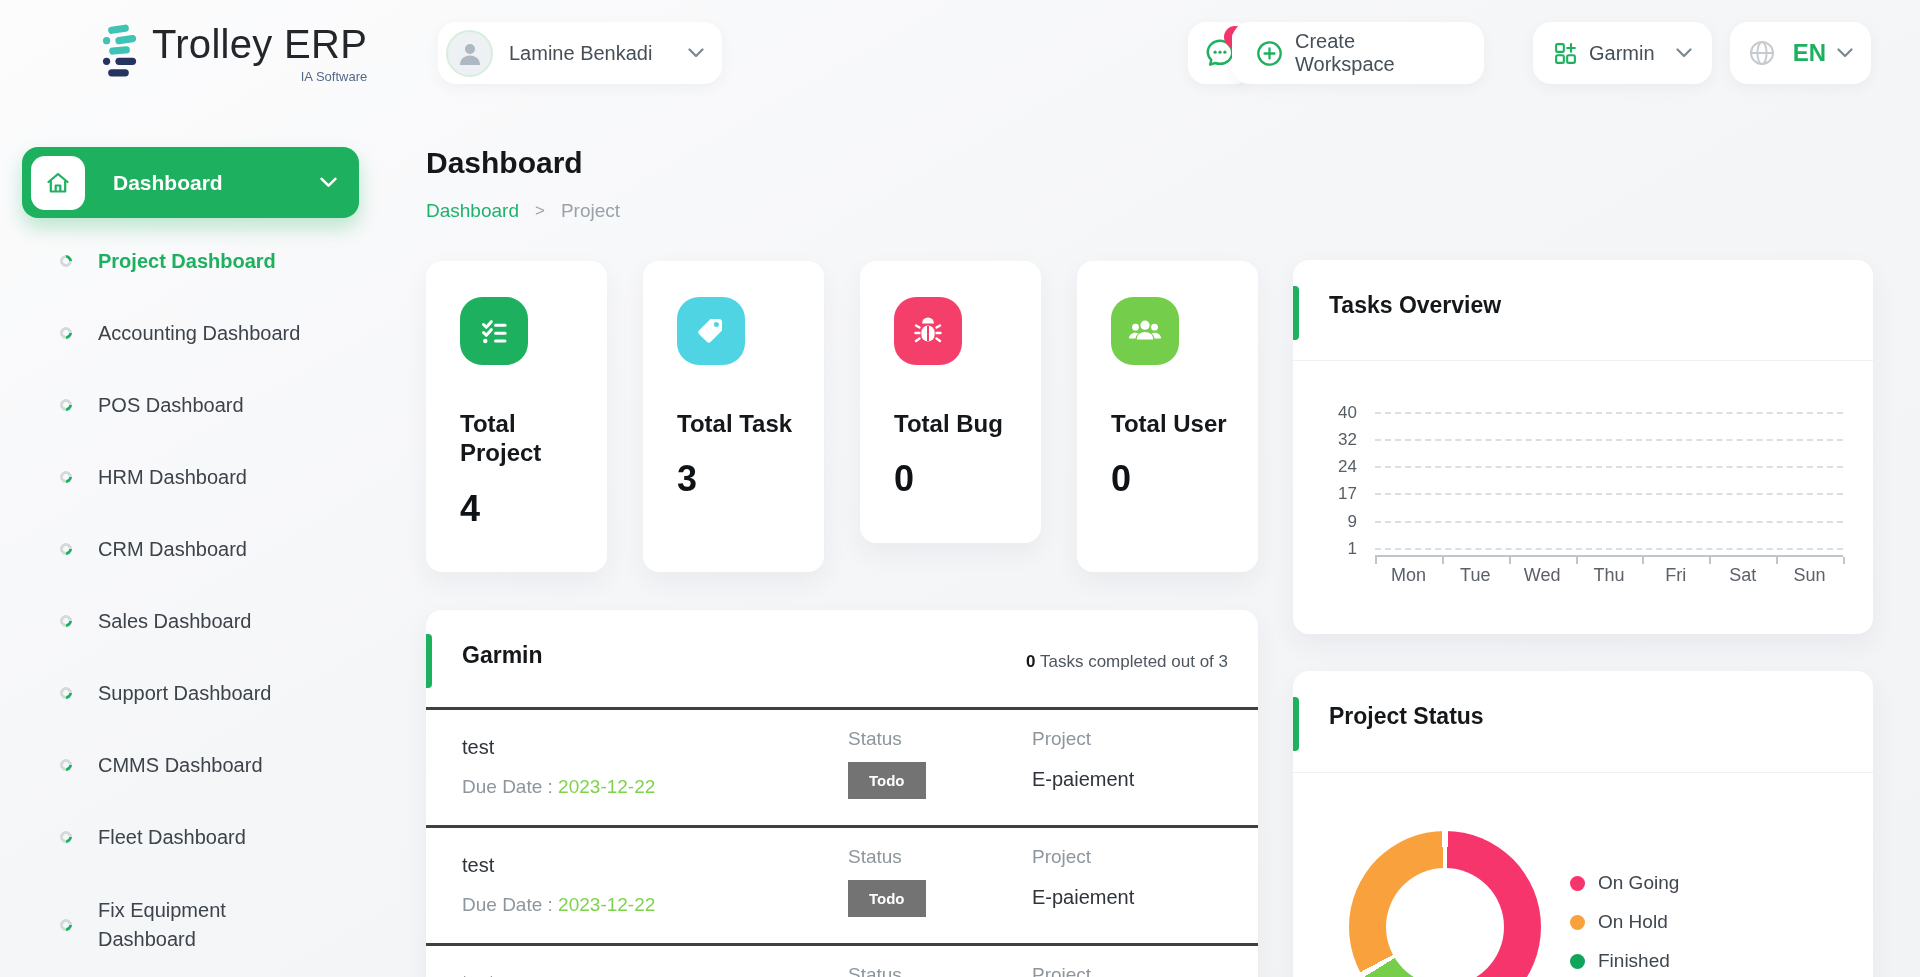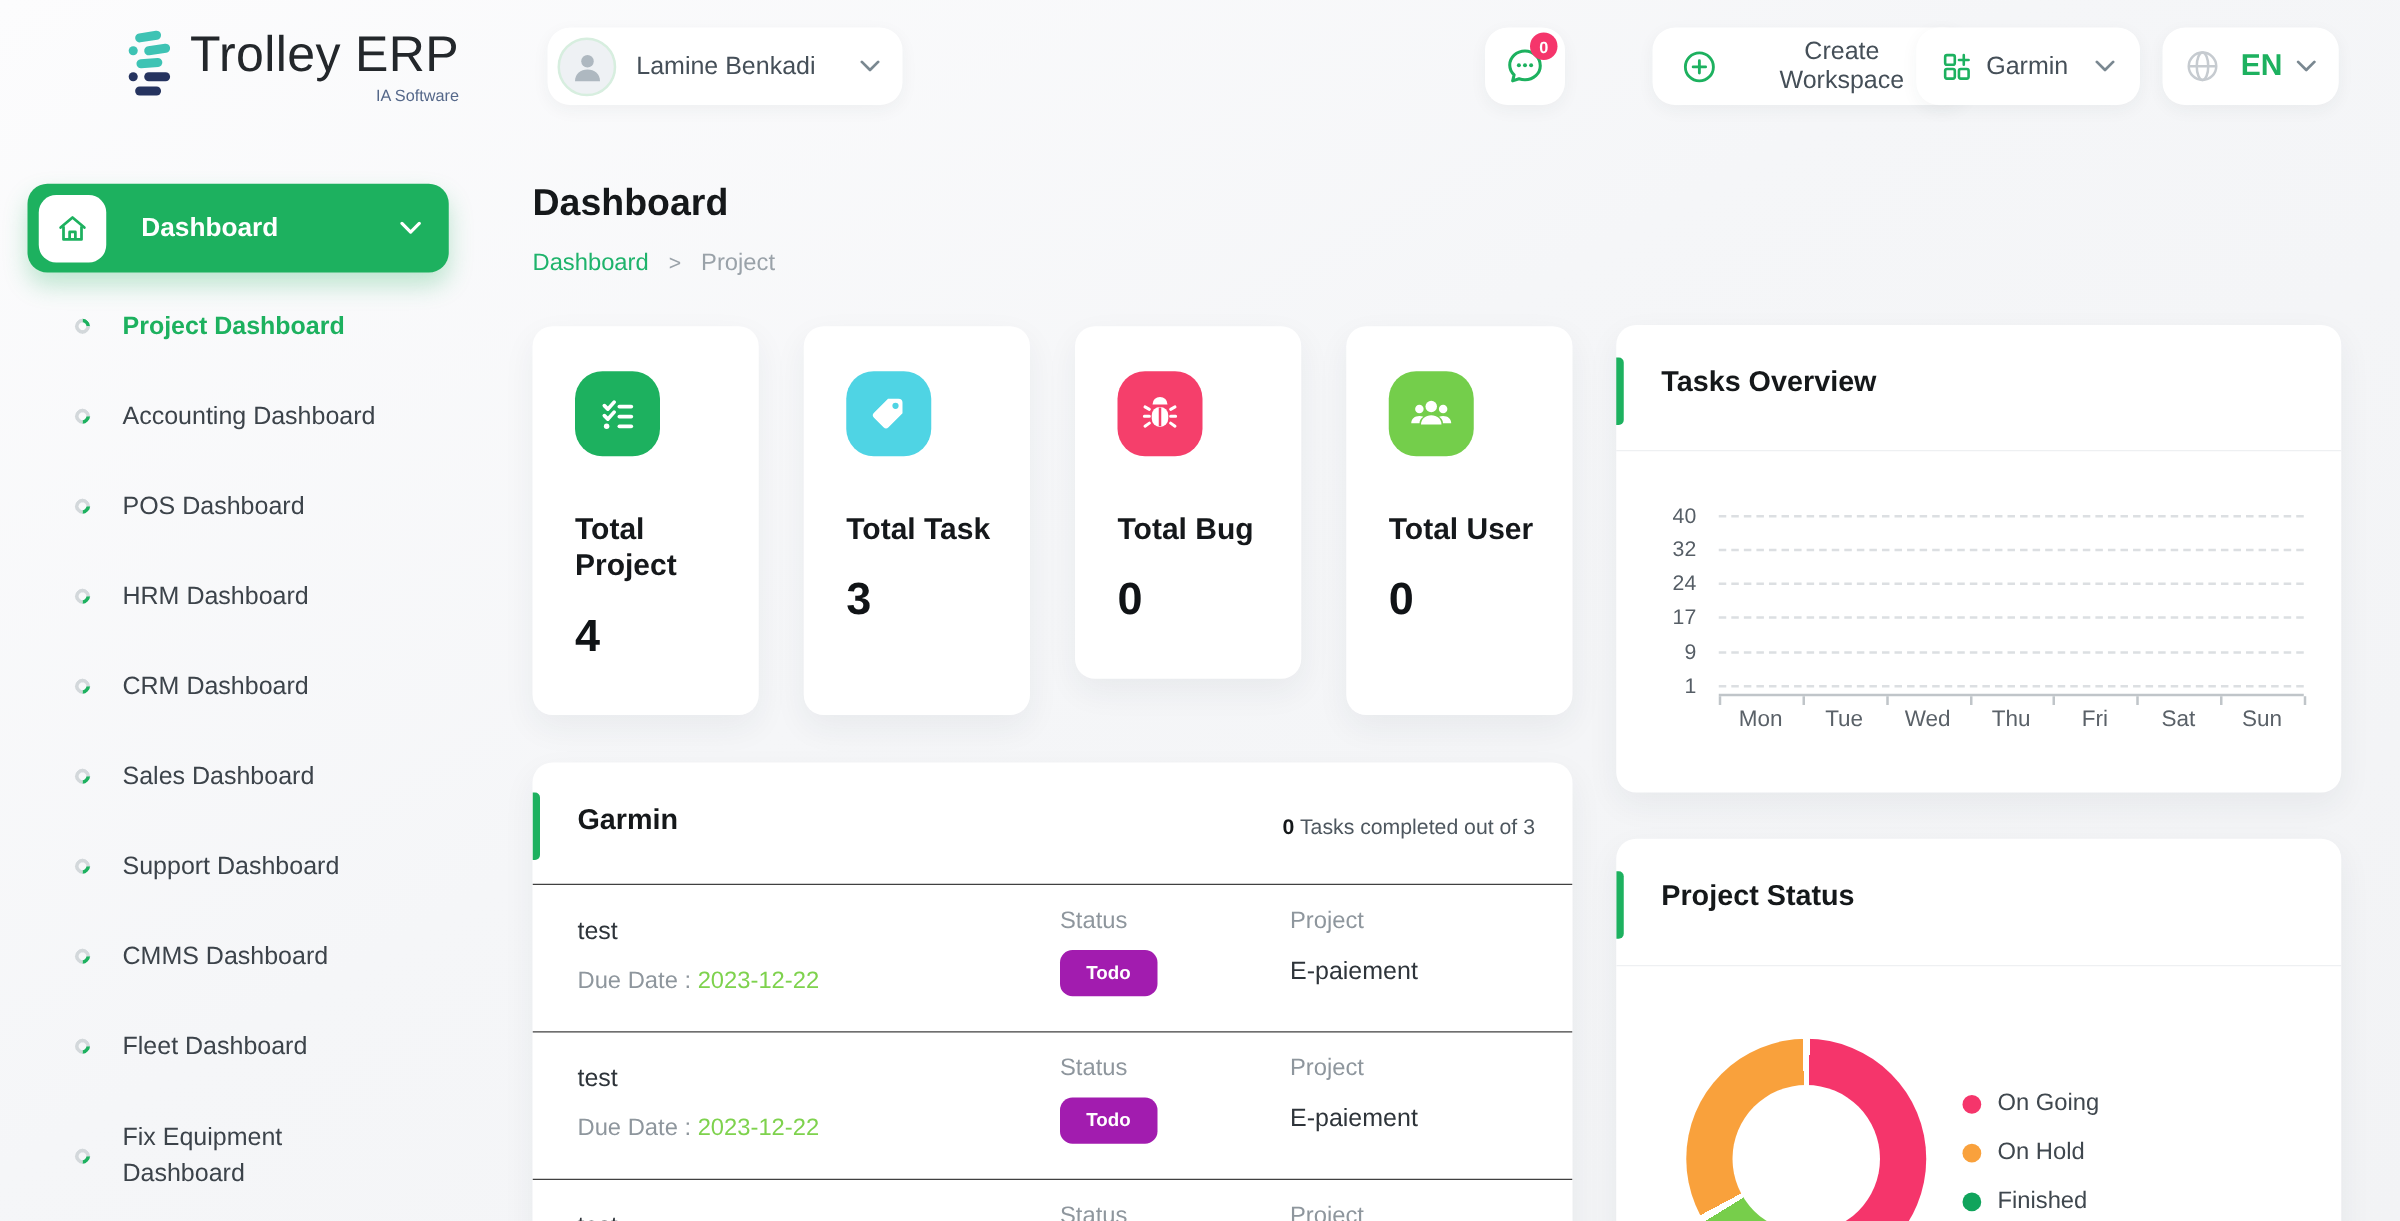--- a/index.html
+++ b/index.html
@@ -18,21 +18,21 @@
 
   .user-pill { left:438px; width:284px; padding:0 18px 0 8px; }
   .avatar { width:47px; height:47px; border-radius:50%; background:#eef1f4; border:2px solid #d7eedf;
             display:flex; align-items:center; justify-content:center; overflow:hidden; }
   .user-name { margin-left:16px; font-size:20px; color:#454f58; flex:1; }
 
   .chat-btn { left:1188px; width:64px; justify-content:center; position:absolute; }
   .chat-badge { position:absolute; top:4px; right:6px; min-width:22px; height:22px; border-radius:11px;
                 background:#f5356b; color:#fff; font-size:13px; font-weight:bold;
                 display:flex; align-items:center; justify-content:center; padding:0 5px; }
-  .create-btn { left:1322px; width:252px; padding:0 24px; gap:24px;text-align:center; }
+  .create-btn { left:1232px; width:252px; padding:0 24px; gap:12px; }
   .create-label { font-size:20px; color:#454f58; }
   .ws-btn { left:1533px; width:179px; padding:0 20px; gap:11px; }
   .ws-label { font-size:20px; color:#454f58; flex:1; }
   .lang-btn { left:1730px; width:141px; padding:0 18px; gap:11px; }
   .lang-code { font-size:24px; font-weight:bold; color:#1db15f; flex:1; text-align:right; }
 
   
   .side-toggle { position:absolute; left:22px; top:147px; width:337px; height:71px; background:#1db15f;
                  border-radius:16px; box-shadow:0 10px 20px rgba(29,177,95,.28);
                  display:flex; align-items:center; padding:0 22px 0 9px; cursor:pointer; }
@@ -76,28 +76,28 @@
   .dash { position:absolute; left:82px; right:0; top:-1px; border-top:2px dashed #dcdfe2; }
   .x-axis { position:absolute; left:82px; right:30px; top:195px; border-top:2px solid #c0c5c9; height:10px; }
   .tick { position:absolute; top:0; width:2px; height:7px; background:#c0c5c9; }
   .day-row { position:absolute; left:82px; right:30px; top:205px; display:flex; }
   .day-row span { flex:1; text-align:center; font-size:18px; color:#5a6168; }
 
   
   .tasks-card { left:426px; top:610px; width:832px; height:450px; overflow:hidden; }
   .tasks-head-right { position:absolute; right:30px; top:42px; font-size:17px; color:#4e575f; }
   .tasks-head-right b { color:#15181a; }
-  .task-row { position:absolute; left:0; right:0; height:118px; border-top:1px solid #404040; }
+  .task-row { position:absolute; left:0; right:0; height:118px; border-top:3px solid #404040; }
   .t-name { position:absolute; left:36px; top:26px; font-size:20px; color:#2e343a; }
   .t-due { position:absolute; left:36px; top:66px; font-size:19px; color:#8e969d; }
   .t-due .date { color:#7ed24d; }
   .t-col-label { position:absolute; top:18px; font-size:19px; color:#8e969d; }
   .t-status-label { left:422px; } .t-project-label { left:606px; }
-  .t-badge { position:absolute; left:422px; top:52px; background:#a21caf; color:#fff; font-size:15px;
-             font-weight:bold; padding:10px 21px; border-radius:10px; }
+  .t-badge { position:absolute; left:422px; top:52px; background:#737373; color:#fff; font-size:15px;
+             font-weight:bold; padding:10px 21px; border-radius:0; }
   .t-project { position:absolute; left:606px; top:58px; font-size:20px; color:#2e343a; }
 
   
   .status-card { left:1293px; top:671px; width:580px; height:450px; overflow:hidden; }
   .donut { position:absolute; left:56px; top:160px; width:192px; height:192px; border-radius:50%; }
   .donut::after { content:""; position:absolute; inset:37px; background:#fff; border-radius:50%; }
   .legend { position:absolute; left:277px; top:200px; list-style:none; }
   .legend li { display:flex; align-items:center; gap:13px; height:24px; margin-bottom:15px; cursor:pointer; }
   .legend-dot { width:15px; height:15px; border-radius:50%; flex:none; }
   .legend-label { font-size:19px; color:#3f474e; }

